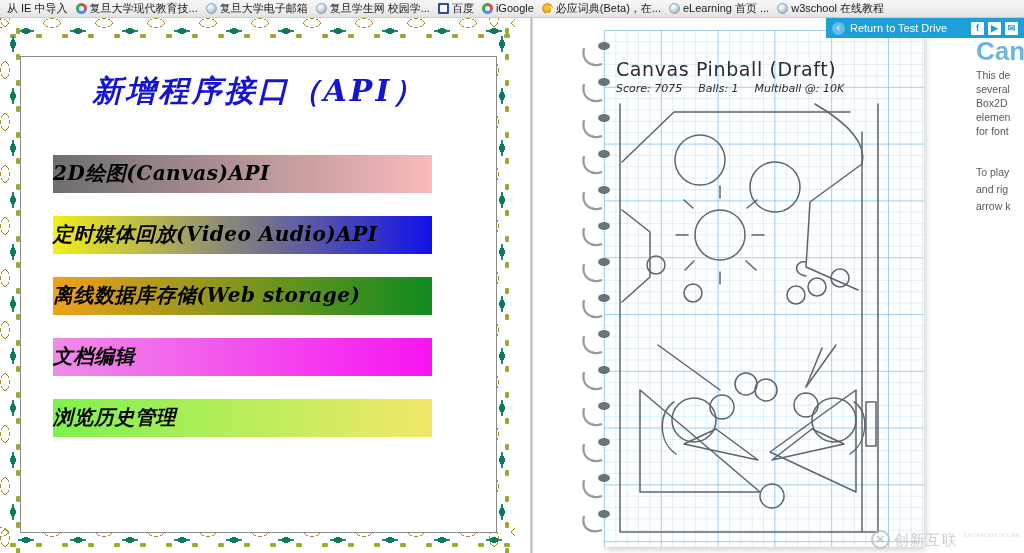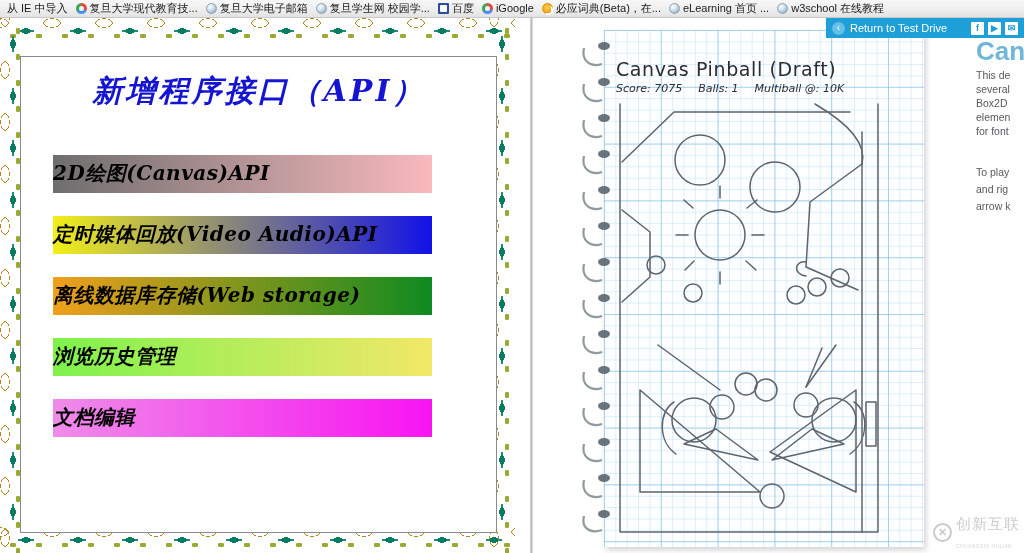--- a/index.html
+++ b/index.html
@@ -286,21 +286,21 @@
     opacity: 0.75;
   }
   .wm-circle {
     width: 19px; height: 19px; border-radius: 50%;
     border: 2px solid #b9b9b9;
     color: #b9b9b9; font-size: 11px; font-weight: bold;
     display: flex; align-items: center; justify-content: center;
   }
   .wm-cn { font-size: 15px; color: #bcbcbc; letter-spacing: 1px; line-height: 1; }
   .wm-en { font-size: 5px; color: #c9c9c9; letter-spacing: 0.4px; }
-  .wm-text { display: flex; flex-direction: column; gap: 12px; }
+  .wm-text { display: flex; flex-direction: row; gap: 6px; }
 </style>
 </head>
 <body>
 
 <div class="bookmark-bar">
   <div class="bm-item">
     <span class="bm-ico ico-none"></span>
     <span>从 IE 中导入</span>
   </div>
   <div class="bm-item">
@@ -351,25 +351,25 @@
       <div class="bars">
         <div class="bar" id="bar0" style="background: linear-gradient(to right, rgb(110, 110, 110), rgb(249, 185, 189)); width: 92%;">
           <span class="bar-label">2D绘图(Canvas)API</span>
         </div>
         <div class="bar" id="bar1" style="background: linear-gradient(to right, rgb(242, 239, 24), rgb(17, 17, 232)); width: 92%;">
           <span class="bar-label">定时媒体回放(Video Audio)API</span>
         </div>
         <div class="bar" id="bar2" style="background: linear-gradient(to right, rgb(240, 160, 26), rgb(15, 138, 32)); width: 92%;">
           <span class="bar-label">离线数据库存储(Web storage)</span>
         </div>
+        <div class="bar" id="bar3" style="background: linear-gradient(to right, rgb(239, 140, 232), rgb(248, 20, 242)); width: 92%;">
+          <span class="bar-label">文档编辑</span>
+        </div>
         <div class="bar" id="bar4" style="background: linear-gradient(to right, rgb(126, 242, 76), rgb(242, 232, 104)); width: 92%;">
           <span class="bar-label">浏览历史管理</span>
-        </div>
-        <div class="bar" id="bar3" style="background: linear-gradient(to right, rgb(239, 140, 232), rgb(248, 20, 242)); width: 92%;">
-          <span class="bar-label">文档编辑</span>
         </div>
       </div>
     </div>
   </div>
 </div>
 
 <div class="pane-divider"></div>
 
 <div class="right-pane">
   <div class="page-bg"></div>

